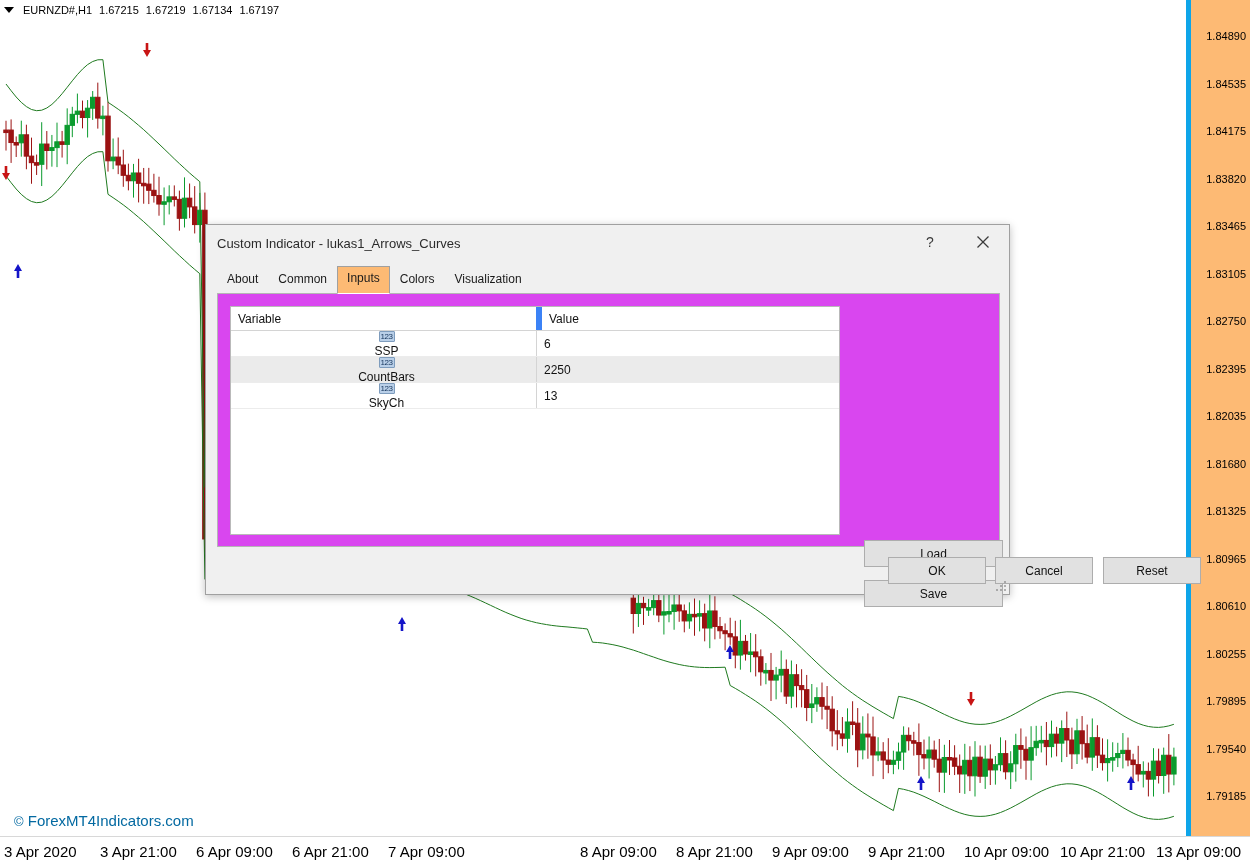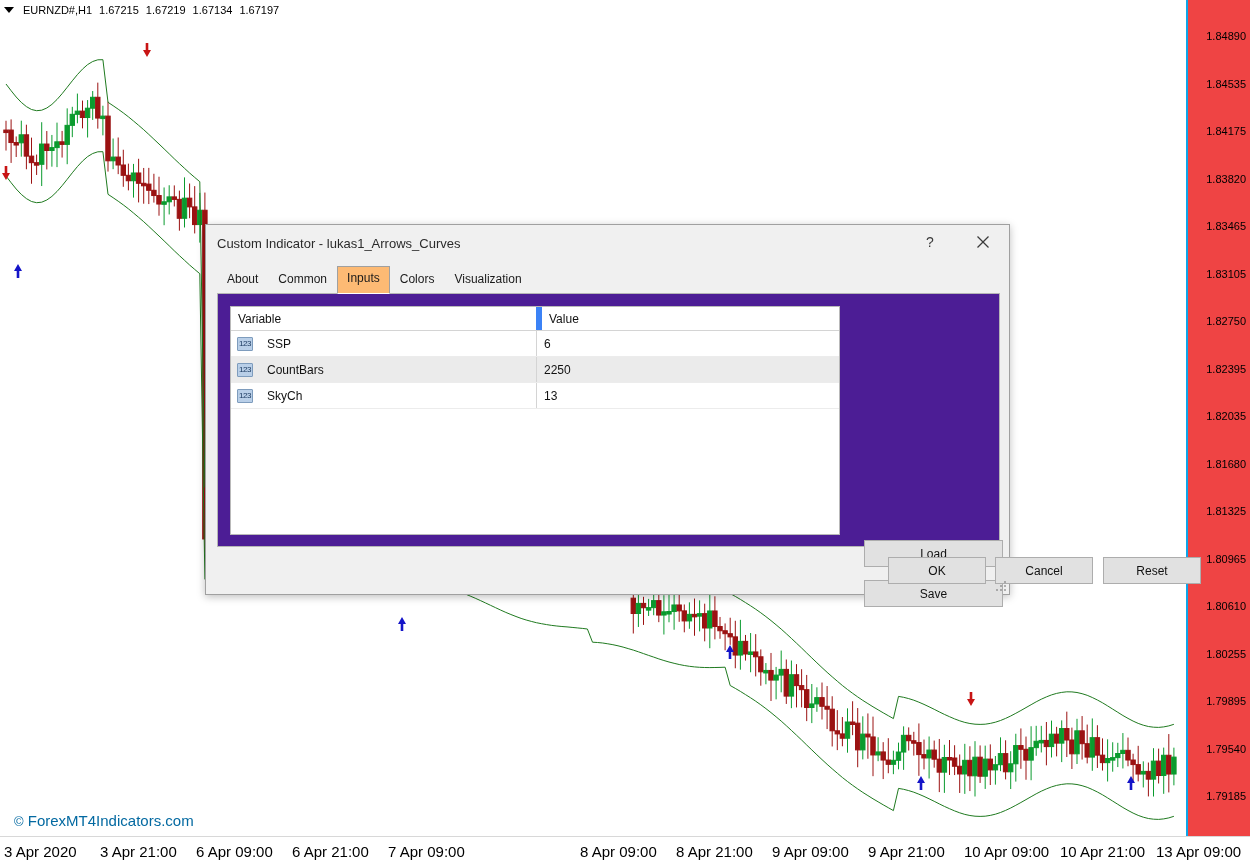--- a/index.html
+++ b/index.html
@@ -55,24 +55,24 @@
   }
   .symbol-bar .sym { font-size: 11px; }
   .symbol-bar .px { font-size: 11px; }
 
   
   .price-scale {
     position: absolute;
     right: 0; top: 0;
     width: 64px;
     height: 836px;
-    border-left: 2px solid #0ea5e9;
+    border-left: 5px solid #0ea5e9;
     box-sizing: border-box;
     z-index: 4;
-    background: #ef4444;
+    background: #fdba74;
   }
   .price-scale .tick {
     position: absolute;
     right: 4px;
     font-size: 11px;
     color: #000;
     transform: translateY(-50%);
     white-space: nowrap;
   }
 
@@ -179,21 +179,21 @@
     z-index: 3;
   }
 
   
   .panel {
     position: absolute;
     left: 11px;
     top: 68px;
     width: 783px;
     height: 254px;
-    background: #4c1d95;
+    background: #d946ef;
     border: 1px solid #b5b5b5;
     box-sizing: border-box;
   }
 
   
   .grid {
     position: absolute;
     left: 12px;
     top: 12px;
     width: 610px;
@@ -219,24 +219,25 @@
     align-items: center;
     font-size: 12px;
     color: #111;
     border-bottom: 1px solid #ececec;
   }
   .grid-row.alt { background: #ebebeb; }
   .grid-row .col-var {
     width: 305px;
     display: flex;
     align-items: center;
-    gap: 14px;
+    gap: 2px;
     padding-left: 6px;
     box-sizing: border-box;
     height: 25px;
+    flex-direction: column;
   }
   .grid-row .col-val {
     flex: 1;
     padding-left: 7px;
     box-sizing: border-box;
     border-left: 1px solid #d4d4d4;
     height: 25px;
     display: flex;
     align-items: center;
   }

